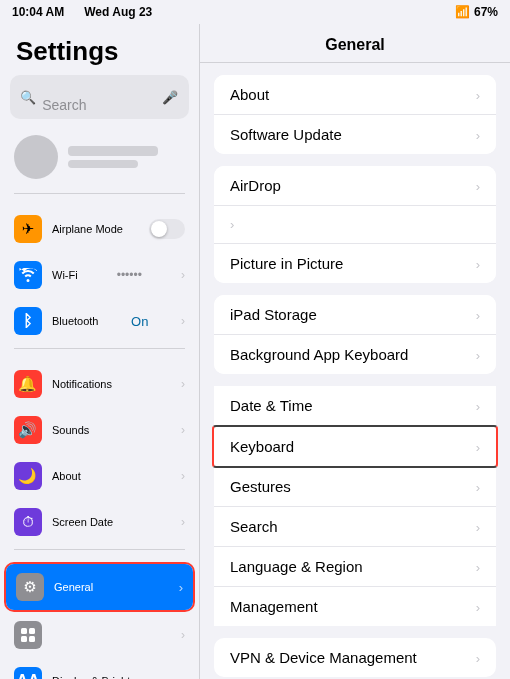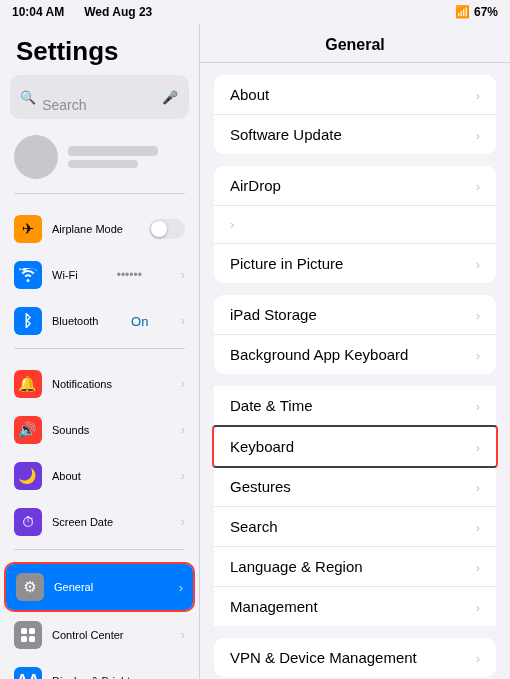--- a/index.html
+++ b/index.html
@@ -260,21 +260,20 @@
 
     <div class="sidebar-item">
       <div class="sidebar-icon" style="background:#8e8e93;color:#fff;font-size:13px;">
         <svg width="16" height="16" viewBox="0 0 16 16">
             <rect x="1" y="1" width="6" height="6" rx="1.5" fill="white"></rect>
             <rect x="9" y="1" width="6" height="6" rx="1.5" fill="white"></rect>
             <rect x="1" y="9" width="6" height="6" rx="1.5" fill="white"></rect>
             <rect x="9" y="9" width="6" height="6" rx="1.5" fill="white"></rect>
           </svg>
       </div>
-      <span class="sidebar-label">Control Center</span>
       <span class="sidebar-arrow">›</span>
     </div>
 
     <div class="sidebar-item">
       <div class="sidebar-icon" style="background:#007aff;color:#fff;font-size:16px;font-weight:700;">AA</div>
       <span class="sidebar-label">Display &amp; Brightness</span>
       <span class="sidebar-arrow">›</span>
     </div>
 
   </div>

